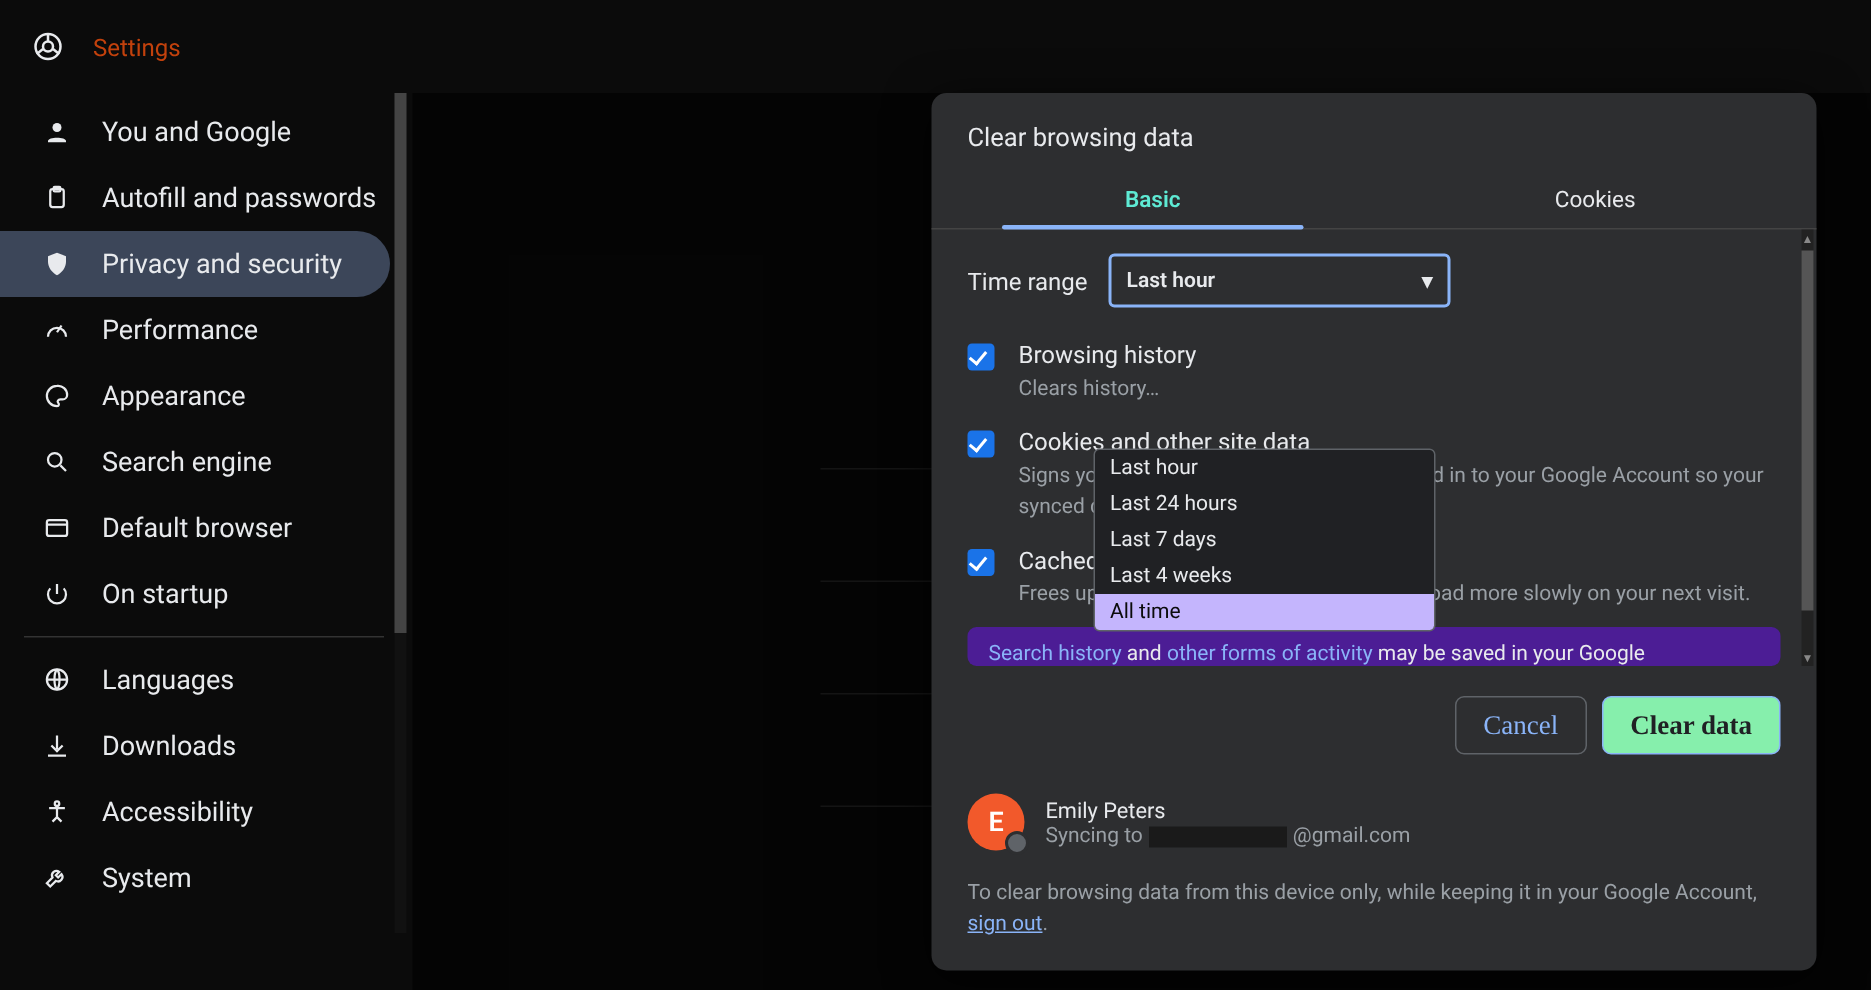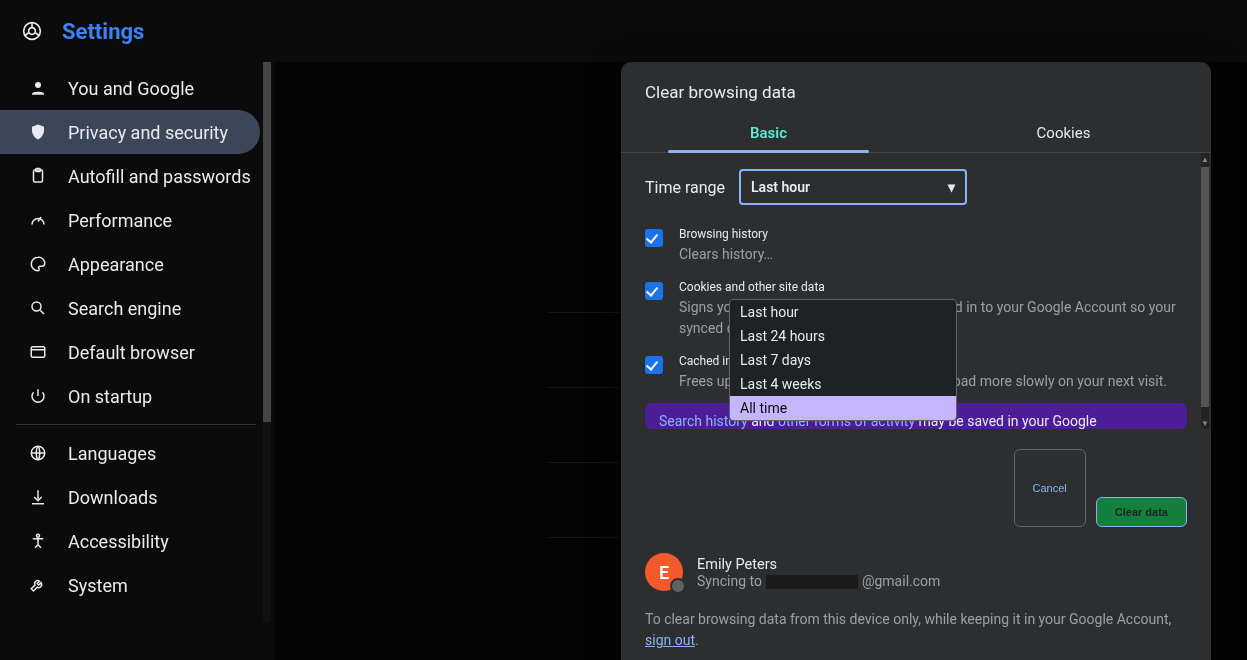--- a/index.html
+++ b/index.html
@@ -11,21 +11,21 @@
     overflow: hidden;
     font-size: 14px;
   }
   
   .topbar {
     height: 62px;
     display: flex; align-items: center;
     padding-left: 22px;
     gap: 20px;
   }
-  .title { font-size: 22px; color: #3b82f6; font-weight: bold; }
+  .title { font-size: 16px; color: #c2410c; }
   
   .layout { display: flex; height: calc(100% - 62px); }
   .sidebar {
     width: 275px;
     padding: 4px 0;
     position: relative;
   }
   .side-item {
     display: flex; align-items: center;
     gap: 20px;
@@ -162,40 +162,40 @@
     border-radius:3px;
     position:relative;
     margin-top:2px;
   }
   .cb::after{
     content:""; position:absolute;
     left:3px; top:5px; width:5px; height:9px;
     border:solid #fff; border-width:0 2px 2px 0;
     transform: rotate(40deg) translate(-1px,-2px);
   }
-  .check-text .h { color:#e8eaed; font-size:12px; margin-bottom:3px;}
+  .check-text .h { color:#e8eaed; font-size:16px; margin-bottom:3px;}
   .check-text .d { color:#9aa0a6; font-size:14px; line-height:1.45;}
   .foot-link-row {
     margin: 12px 0 4px 0;
     background:#4c1d95;
     border-radius:6px;
     padding:10px 14px;
   }
   .foot-link-row .l1 { color:#8ab4f8; }
   .cutoff { overflow:hidden; height:26px; }
   .buttons {
     display:flex; justify-content:flex-end; gap:10px;
     padding:16px 24px;
   }
   .btn {
     padding:8px 18px; border-radius:6px;
-    font-size:11px; cursor:pointer;
-    border:1px solid #5f6368; background:transparent; color:#8ab4f8;
-  }
-  .btn.primary { background:#15803d; color:#202124; border-color:#8ab4f8; font-weight:600;margin-top:48px;}
+    font-size:18px; cursor:pointer;
+    border:1px solid #5f6368; background:transparent; color:#8ab4f8;font-family:Liberation Serif, serif;
+  }
+  .btn.primary { background:#86efac; color:#202124; border-color:#8ab4f8; font-weight:600;}
   .account {
     display:flex; gap:14px; align-items:center;
     padding:10px 24px 4px 24px;
   }
   .avatar {
     width:38px; height:38px; border-radius:50%;
     background:#f2592b; position:relative;
     display:flex; align-items:center; justify-content:center;
     color:#fff; font-weight:600; font-size:18px;
   }
@@ -231,36 +231,36 @@
   <div class="sidebar">
     <div class="side-item">
       <span class="side-icon">
           <svg width="18" height="18" viewBox="0 0 24 24" fill="#e8eaed">
             <circle cx="12" cy="8" r="4"></circle>
             <path d="M4 20c0-4 16-4 16 0v1H4z"></path>
           </svg>
         </span>
       <span>You and Google</span>
     </div>
+    <div class="side-item">
+      <span class="side-icon">
+          <svg width="18" height="18" viewBox="0 0 24 24" fill="none" stroke="#e8eaed" stroke-width="2">
+            <rect x="6" y="4" width="12" height="16" rx="2"></rect>
+            <rect x="9" y="2" width="6" height="4" rx="1"></rect>
+          </svg>
+        </span>
+      <span>Autofill and passwords</span>
+    </div>
     <div class="side-item active">
       <span class="side-icon">
           <svg width="18" height="18" viewBox="0 0 24 24" fill="#e8eaed">
             <path d="M12 2l8 3v5c0 5-3.5 9.7-8 12-4.5-2.3-8-7-8-12V5l8-3z"></path>
           </svg>
         </span>
       <span>Privacy and security</span>
-    </div>
-    <div class="side-item">
-      <span class="side-icon">
-          <svg width="18" height="18" viewBox="0 0 24 24" fill="none" stroke="#e8eaed" stroke-width="2">
-            <rect x="6" y="4" width="12" height="16" rx="2"></rect>
-            <rect x="9" y="2" width="6" height="4" rx="1"></rect>
-          </svg>
-        </span>
-      <span>Autofill and passwords</span>
     </div>
     <div class="side-item">
       <span class="side-icon">
           <svg width="18" height="18" viewBox="0 0 24 24" fill="none" stroke="#e8eaed" stroke-width="2">
             <path d="M4 18a8 8 0 1116 0"></path>
             <path d="M12 14l4-6"></path>
           </svg>
         </span>
       <span>Performance</span>
     </div>

